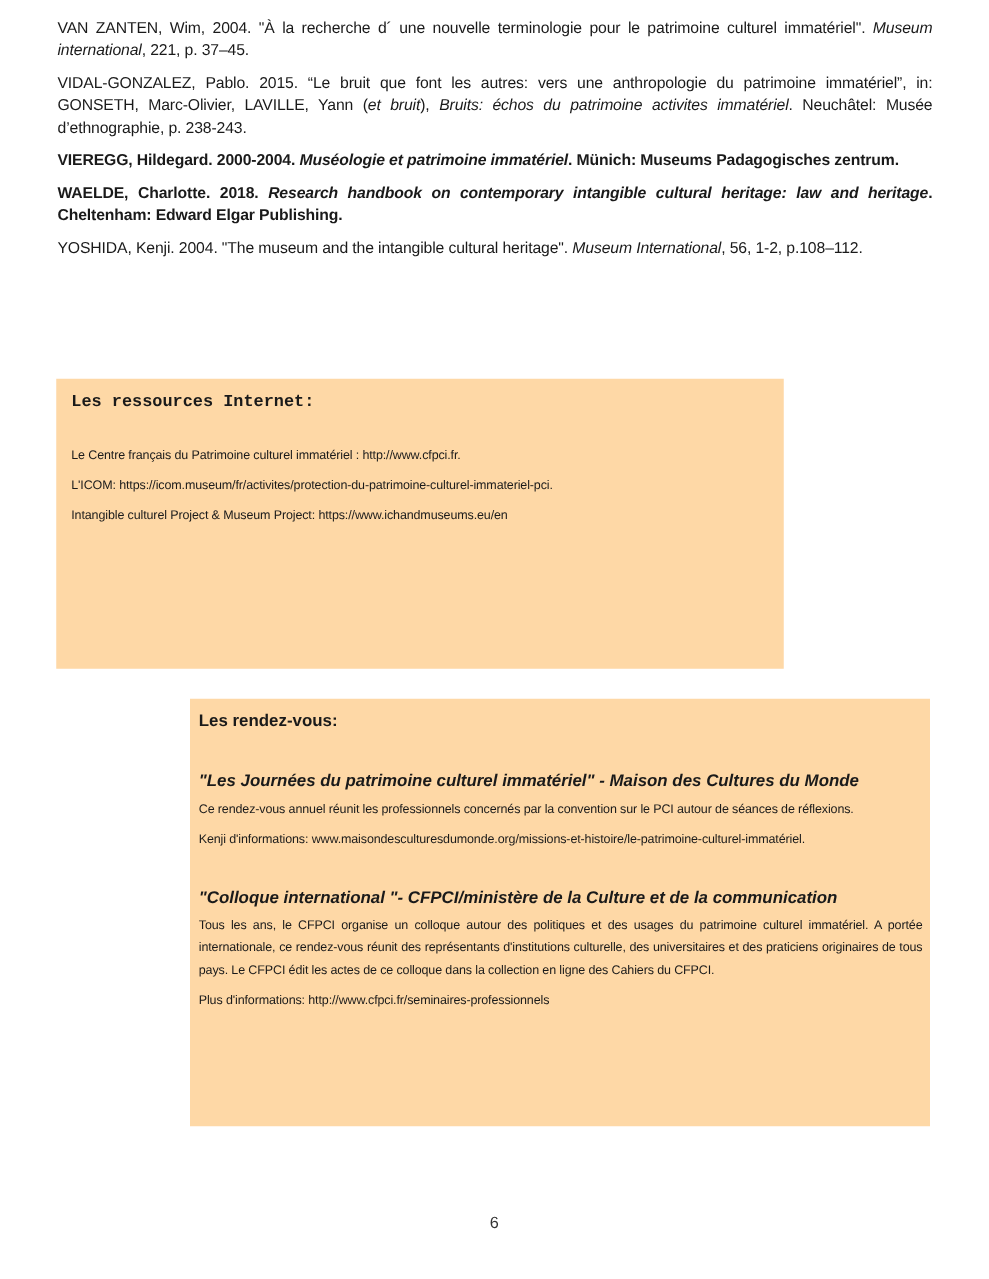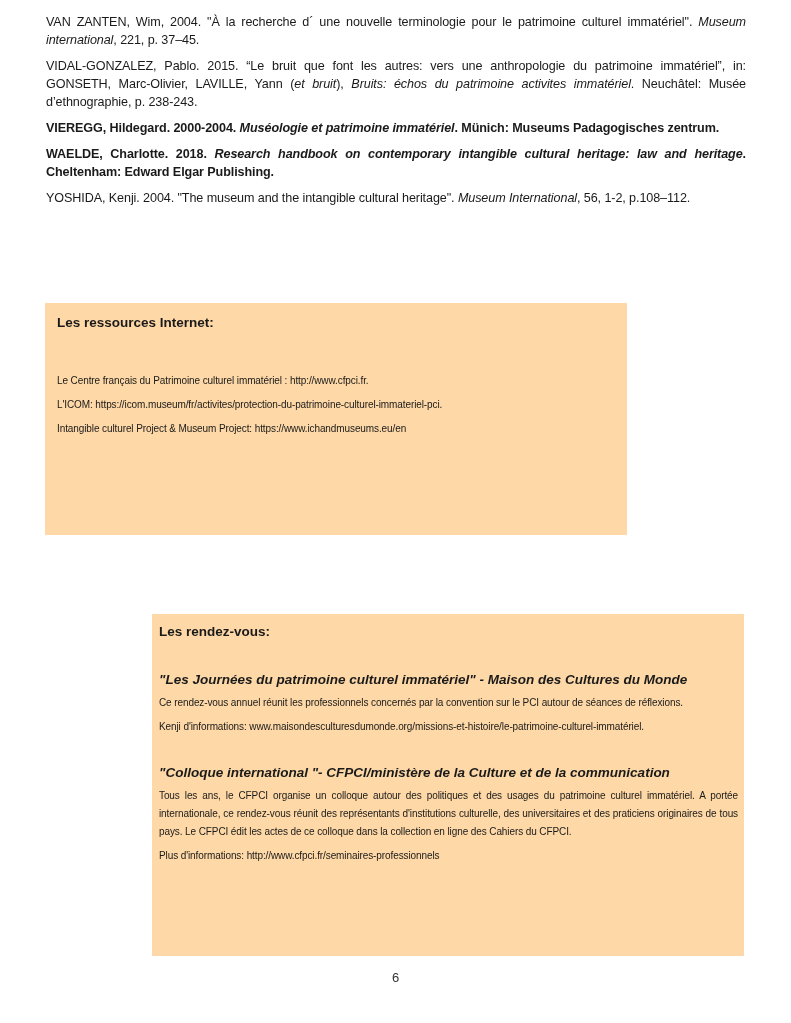--- a/index.html
+++ b/index.html
@@ -38,32 +38,32 @@
     }
     .box-internet {
       left: 45px;
       top: 303px;
       width: 582px;
       height: 232px;
       padding: 11px 10px 0 12px;
     }
     .box-rdv {
       left: 152px;
-      top: 614px;
+      top: 559px;
       width: 592px;
       height: 342px;
       padding: 9px 6px 0 7px;
     }
     .box-title {
       font-weight: bold;
       font-size: 13.5px;
       line-height: 18px;
       margin: 0 0 30px 0;
     }
-    .box-internet .box-title { margin-bottom: 40px; }
+    .box-internet .box-title { margin-bottom: 24px; font-family: Liberation Mono, monospace; }
     .box-item {
       font-size: 10px;
       line-height: 18px;
       margin: 0 0 6px 0;
       letter-spacing: -0.1px;
     }
     .event-title {
       font-weight: bold;
       font-style: italic;
       font-size: 13.5px;

